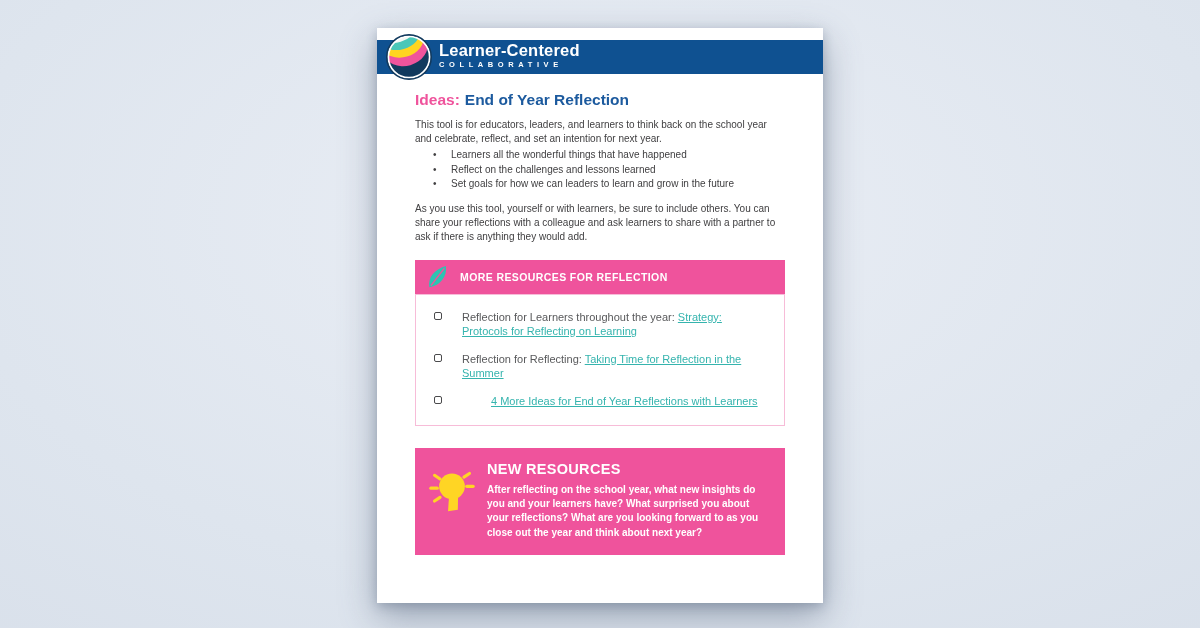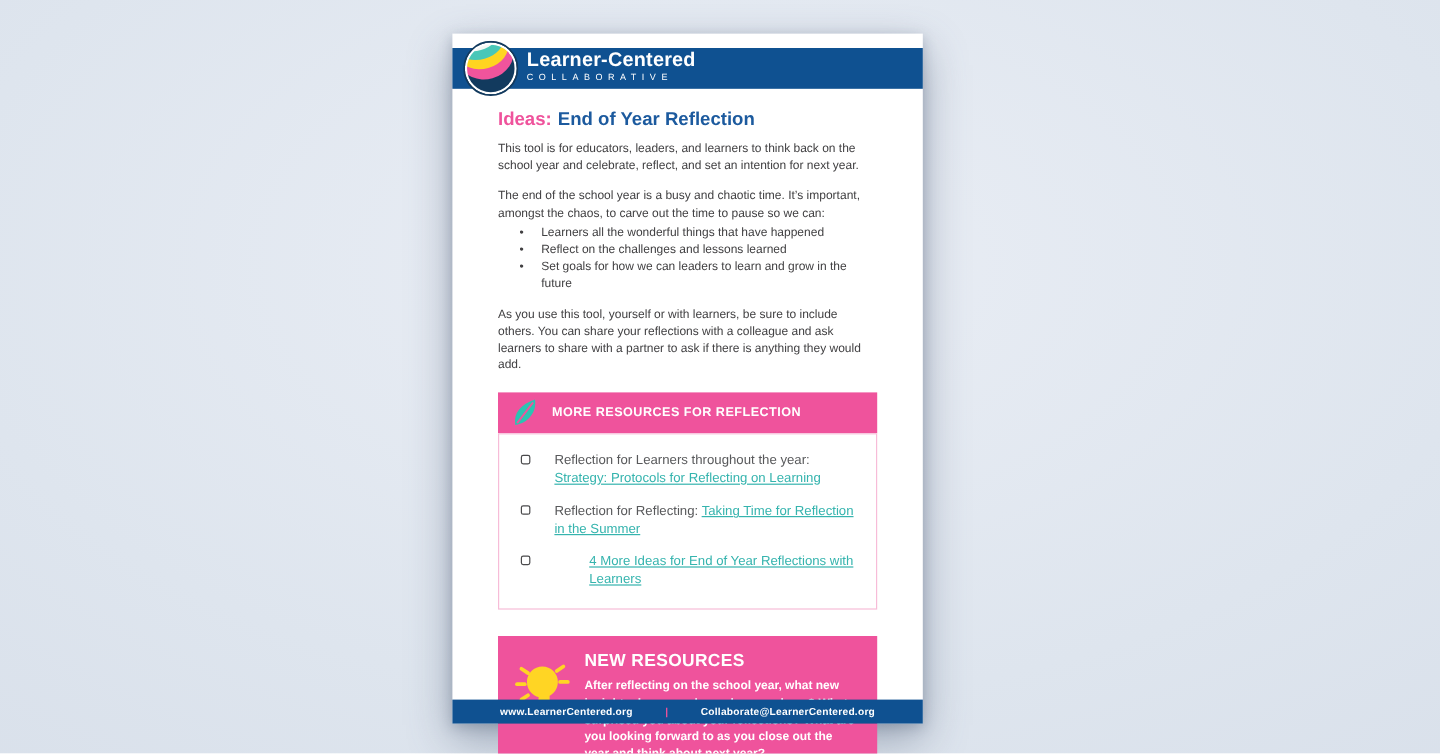--- a/index.html
+++ b/index.html
@@ -6,33 +6,33 @@
   html,body { width:1200px; height:628px; }
   body {
     font-family:"Liberation Sans", sans-serif;
     overflow:hidden;
   }
   .canvas {
     position:relative; width:1200px; height:628px;
     background: radial-gradient(120% 130% at 50% 35%, #eaeef5 0%, #dee5ee 45%, #d2dae6 100%);
   }
   .page {
-    position:absolute; left:377px; top:28px; width:392px; height:575px;
+    position:absolute; left:377px; top:28px; width:446px; height:575px;
     background:#ffffff;
     box-shadow: 0 14px 34px rgba(80,95,120,.48), 0 3px 10px rgba(80,95,120,.32);
   }
   
   .header-bar {
     position:relative; margin-top:12px; height:34px; background:#0f5191;
   }
   .logo-wrap { position:absolute; left:9px; top:-6px; width:46px; height:46px; }
   .logo-wrap svg { display:block; }
   .logo-text { position:absolute; left:62px; top:1px; color:#ffffff; }
   .logo-title { font-size:16.5px; font-weight:bold; letter-spacing:.2px; line-height:1.1; }
-  .logo-sub { font-size:7.5px; font-weight:normal; letter-spacing:4.6px; margin-top:1px; }
+  .logo-sub { font-size:7.5px; font-weight:bold; letter-spacing:4.6px; margin-top:1px; }
   
   .content { padding:0 38px; }
   .doc-title { margin-top:17px; font-size:15.5px; font-weight:bold; }
   .doc-title .pfx { color:#ef539c; margin-right:5px; }
   .doc-title .main { color:#1c5a9e; }
   .para { margin-top:11px; font-size:10px; line-height:1.42; color:#414042; }
   .para.first { margin-top:9px; }
   ul.bullets { list-style:none; margin-top:2px; }
   ul.bullets li {
     position:relative; padding-left:36px; font-size:10px; line-height:1.42; color:#414042;
@@ -107,21 +107,20 @@
         <div class="logo-sub">COLLABORATIVE</div>
       </div>
     </div>
 
     <div class="content">
       <div class="doc-title">
         <span class="pfx">Ideas:</span><span class="main">End of Year Reflection</span>
       </div>
 
       <p class="para first">This tool is for educators, leaders, and learners to think back on the school year and celebrate, reflect, and set an intention for next year.</p>
-      <p class="para">The end of the school year is a busy and chaotic time. It’s important, amongst the chaos, to carve out the time to pause so we can:</p>
 
       <ul class="bullets">
         <li>Learners all the wonderful things that have happened</li>
         <li>Reflect on the challenges and lessons learned</li>
         <li>Set goals for how we can leaders to learn and grow in the future</li>
       </ul>
 
       <p class="para">As you use this tool, yourself or with learners, be sure to include others. You can share your reflections with a colleague and ask learners to share with a partner to ask if there is anything they would add.</p>
 
       <div class="res-banner">
@@ -159,20 +158,15 @@
           <circle cx="25" cy="24" r="14" fill="#ffd524"></circle>
           <path d="M20 35 L30 35 L33 48 L23 52 Z" fill="#ffd524" transform="rotate(14 26 42)"></path>
         </svg>
         <div>
           <div class="ins-title">NEW RESOURCES</div>
           <div class="ins-body">After reflecting on the school year, what new insights do you and your learners have? What surprised you about your reflections? What are you looking forward to as you close out the year and think about next year?</div>
         </div>
       </div>
     </div>
 
-    <div class="footer-bar">
-      <span>www.LearnerCentered.org</span>
-      <span class="divider">|</span>
-      <span>Collaborate@LearnerCentered.org</span>
-    </div>
 
   </div>
 </div>
 
 </body></html>

